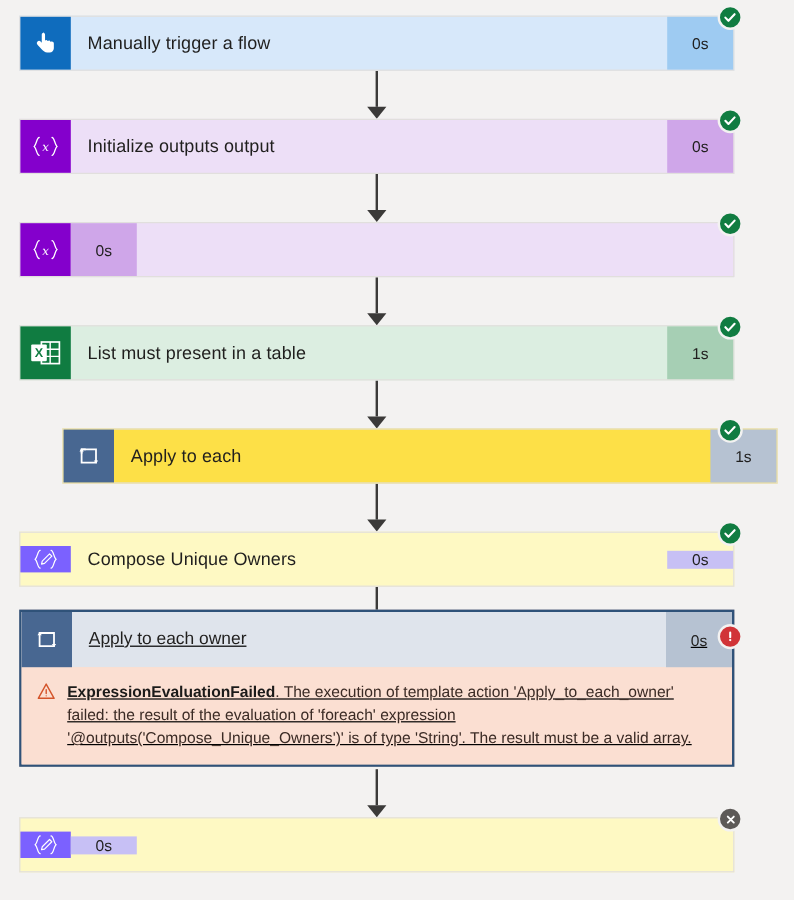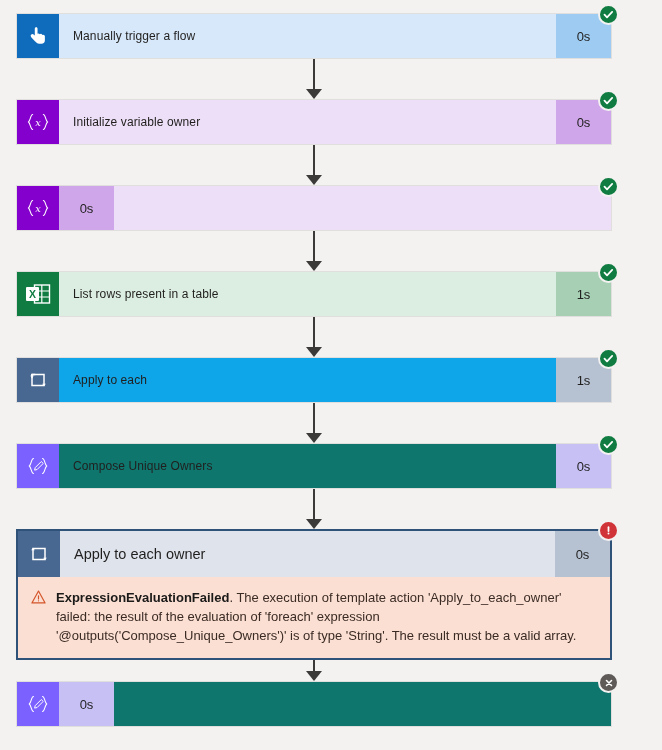--- a/index.html
+++ b/index.html
@@ -20,21 +20,21 @@
     background:#ffffff;
   }
   .node .icon{
     width:42px;min-width:42px;
     display:flex;align-items:center;justify-content:center;
     color:#ffffff;
   }
   .node .title{
     flex:1;display:flex;align-items:center;
     padding-left:14px;
-    font-size:12px;color:#201f1e;
+    font-size:15px;color:#201f1e;
     letter-spacing:.1px;
     white-space:nowrap;overflow:hidden;
   }
   .node .dur{
     width:55px;min-width:55px;
     display:flex;align-items:center;justify-content:center;
     font-size:13px;color:#201f1e;
   }
 
   
@@ -43,25 +43,25 @@
   .n-trigger .icon{ background:#0f6cbd; }
 
   .n-var          { background:#eddff7; }
   .n-var .dur     { background:#cfa6e9; }
   .n-var .icon    { background:#8400cc; }
 
   .n-excel        { background:#dceee1; }
   .n-excel .dur   { background:#a6cfb4; }
   .n-excel .icon  { background:#107c41; }
 
-  .n-loop         { background:#0ea5e9; }
+  .n-loop         { background:#fde047;margin-left:36px; }
   .n-loop .dur    { background:#b6c2d2; }
   .n-loop .icon   { background:#486791; }
 
-  .n-compose      { background:#0f766e; }
+  .n-compose      { background:#fef9c3;align-items:center; }
   .n-compose .dur { background:#c7c0f5; }
   .n-compose .icon{ background:#7b61ff; }
 
   
   .failcard{
     position:absolute;left:16px;width:596px;
     box-sizing:border-box;
     border:2px solid #2f5279;
     background:#fbdfd2;
   }
@@ -162,21 +162,21 @@
   </div>
 
   <div class="node n-var" style="top:99px;">
     <div class="icon">
       <svg width="28" height="22" viewBox="0 0 34 24" fill="none" stroke="#ffffff" stroke-width="1.3">
         <path d="M10.5 3c-2.6 0-2.6 7-5 9 2.4 2 2.4 9 5 9" stroke-linecap="round"></path>
         <path d="M23.5 3c2.6 0 2.6 7 5 9-2.4 2-2.4 9-5 9" stroke-linecap="round"></path>
         <text x="17" y="17" font-family="DejaVu Serif, serif" font-style="italic" font-size="12" fill="#ffffff" stroke="none" text-anchor="middle">x</text>
       </svg>
     </div>
-    <div class="title">Initialize variable owner</div>
+    <div class="title">Initialize outputs output</div>
     <div class="dur">0s</div>
   </div>
   <div class="badge ok" style="left:598px;top:90px;">
     <svg width="11" height="11" viewBox="0 0 12 12">
         <path d="M1.6 6.2l2.8 2.9 5.6-6" stroke="#fff" stroke-width="1.9" fill="none" stroke-linecap="round" stroke-linejoin="round"></path>
       </svg>
   </div>
 
   <div class="node n-var" style="top:185px;">
     <div class="icon">
@@ -196,21 +196,21 @@
 
   <div class="node n-excel" style="top:271px;">
     <div class="icon">
       <svg width="26" height="24" viewBox="0 0 26 24">
         <rect x="9.5" y="3" width="15" height="18" fill="none" stroke="#ffffff" stroke-width="1.4"></rect>
         <path d="M9.5 9h15M9.5 15h15M16.8 3v18" stroke="#ffffff" stroke-width="1.2"></path>
         <rect x="1" y="5" width="13" height="14" rx="1" fill="#ffffff"></rect>
         <text x="7.5" y="15.6" font-family="Liberation Sans, sans-serif" font-size="10.5" font-weight="bold" fill="#107c41" text-anchor="middle">X</text>
       </svg>
     </div>
-    <div class="title">List rows present in a table</div>
+    <div class="title">List must present in a table</div>
     <div class="dur">1s</div>
   </div>
   <div class="badge ok" style="left:598px;top:262px;">
     <svg width="11" height="11" viewBox="0 0 12 12">
         <path d="M1.6 6.2l2.8 2.9 5.6-6" stroke="#fff" stroke-width="1.9" fill="none" stroke-linecap="round" stroke-linejoin="round"></path>
       </svg>
   </div>
 
   <div class="node n-loop" style="top:357px;">
     <div class="icon">
@@ -240,21 +240,21 @@
     </div>
     <div class="title">Compose Unique Owners</div>
     <div class="dur">0s</div>
   </div>
   <div class="badge ok" style="left:598px;top:434px;">
     <svg width="11" height="11" viewBox="0 0 12 12">
         <path d="M1.6 6.2l2.8 2.9 5.6-6" stroke="#fff" stroke-width="1.9" fill="none" stroke-linecap="round" stroke-linejoin="round"></path>
       </svg>
   </div>
 
-  <div class="failcard" style="top:529px;">
+  <div class="failcard" style="top:508px;text-decoration:underline;">
     <div class="headrow">
       <div class="icon">
         <svg width="24" height="24" viewBox="0 0 24 24" fill="none" stroke="#ffffff" stroke-width="1.5">
           <path d="M6 6.5h12v11H6z"></path>
           <path d="M4.2 8.3L6 5.8l1.9 2.5" fill="#ffffff" stroke="none"></path>
           <path d="M16.1 15.7L18 18.2l1.8-2.5" fill="#ffffff" stroke="none"></path>
         </svg>
       </div>
       <div class="title">Apply to each owner</div>
       <div class="dur">0s</div>

